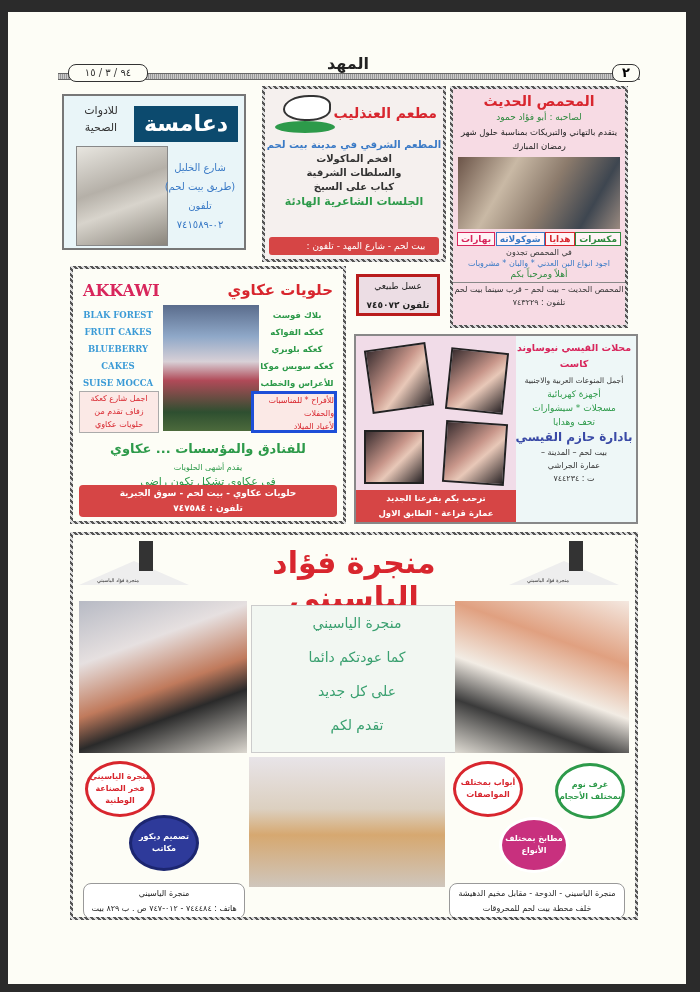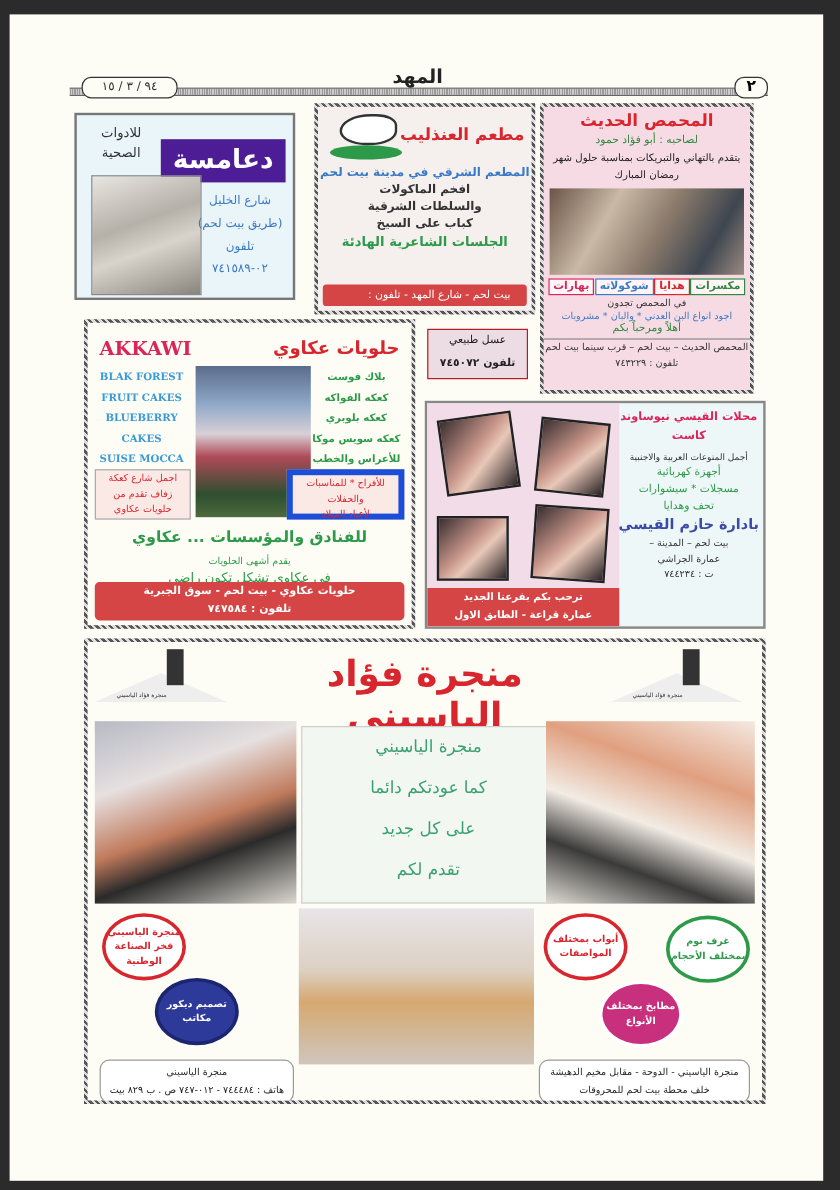--- a/index.html
+++ b/index.html
@@ -36,41 +36,41 @@
   .bird { position: absolute; left: 18px; top: 6px; width: 48px; height: 26px; background: #fff; border: 2px solid #333; border-radius: 60% 40% 50% 50%; }
   .leaf { position: absolute; left: 10px; top: 32px; width: 60px; height: 12px; background: #2d9a4a; border-radius: 50%; }
   .andaleeb .brand { position: absolute; right: 6px; top: 16px; color: #d8262e; font-weight: bold; font-size: 14px; }
   .andaleeb .sub { color: #3a7ac6; font-weight: bold; font-size: 10px; margin-top: 2px; }
   .andaleeb .line { font-size: 10px; font-weight: bold; color: #333; margin-top: 3px; }
   .andaleeb .big { color: #2d9a4a; font-weight: bold; font-size: 11px; margin-top: 3px; }
   .andaleeb .bar { position: absolute; left: 4px; right: 4px; bottom: 4px; height: 18px; background: #d64545; color: #fff; font-size: 9px; line-height: 18px; border-radius: 3px; padding-left: 24px; }
 
   
   .daamseh { left: 62px; top: 94px; width: 184px; height: 156px; background: #e9f5f8; border: 2px solid #777; }
-  .daamseh .brand { position: absolute; right: 6px; top: 20px; width: 104px; height: 36px; background: #4c1d95; color: #fff; font-weight: bold; font-size: 22px; line-height: 36px; }
+  .daamseh .brand { position: absolute; right: 6px; top: 10px; width: 104px; height: 36px; background: #0c4a6e; color: #fff; font-weight: bold; font-size: 22px; line-height: 36px; }
   .daamseh .cat { position: absolute; left: 6px; top: 6px; width: 62px; font-size: 11px; color: #333; line-height: 17px; }
   .daamseh .photo { position: absolute; left: 12px; top: 50px; width: 92px; height: 100px; background: linear-gradient(160deg,#e8e6e0,#b5b0a8 40%,#d8d4cc 60%,#8a857c); border: 1px solid #888; }
   .daamseh .addr { position: absolute; right: 6px; top: 62px; width: 76px; font-size: 10px; color: #3a7ac6; line-height: 19px; }
 
   
   .akkawi { left: 70px; top: 266px; width: 276px; height: 258px; background: #fdfdf6; }
   .akkawi .en { position: absolute; left: 10px; top: 12px; color: #d8265c; font-weight: bold; font-size: 16px; font-family: "DejaVu Serif", serif; }
   .akkawi .ar { position: absolute; right: 10px; top: 12px; color: #d8262e; font-weight: bold; font-size: 15px; }
   .akkawi .enlist { position: absolute; left: 6px; top: 38px; width: 78px; font-family: "DejaVu Serif", serif; font-weight: bold; font-size: 8.5px; color: #3a9ad6; line-height: 17px; direction: ltr; }
   .akkawi .photo { position: absolute; left: 90px; top: 36px; width: 96px; height: 126px; background: linear-gradient(180deg,#5a6c8c 0,#8fa8c8 25%,#d8d0d6 45%,#b04a58 60%,#2e4f30 85%,#4c6a3c); }
   .akkawi .arlist { position: absolute; right: 6px; top: 38px; width: 80px; font-weight: bold; font-size: 8.5px; color: #2d9a4a; line-height: 17px; }
   .akkawi .boxL { position: absolute; left: 6px; top: 122px; width: 80px; height: 42px; border: 1px solid #aaa; background: #fbe9e6; color: #d8262e; font-size: 8px; line-height: 13px; }
-  .akkawi .boxR { position: absolute; right: 6px; top: 122px; width: 98px; height: 42px; border: 5px solid #1d4ed8; background: #fbe9e6; color: #d8262e; font-size: 8px; line-height: 13px; }
+  .akkawi .boxR { position: absolute; right: 6px; top: 122px; width: 86px; height: 42px; border: 3px solid #1d4ed8; background: #fbe9e6; color: #d8262e; font-size: 8px; line-height: 13px; text-align: right; }
   .akkawi .slogan { position: absolute; left: 0; right: 0; top: 172px; color: #2d9a4a; font-weight: bold; font-size: 13px; }
   .akkawi .s1 { position: absolute; left: 0; right: 0; top: 194px; font-size: 8px; color: #2d9a4a; }
   .akkawi .s2 { position: absolute; left: 0; right: 0; top: 206px; font-size: 11px; color: #2d9a4a; }
   .akkawi .bar { position: absolute; left: 6px; right: 6px; bottom: 4px; height: 32px; background: #d64545; color: #fff; font-size: 9px; font-weight: bold; line-height: 15px; border-radius: 4px; padding-top: 1px; }
 
   
-  .honey { left: 356px; top: 274px; width: 84px; height: 42px; background: #ecdde4; border: 1px solid #b91c1c; font-size: 9px; line-height: 19px; color: #222; }
+  .honey { left: 356px; top: 274px; width: 84px; height: 42px; background: #ecdde4; border: 3px solid #b91c1c; font-size: 9px; line-height: 19px; color: #222; }
 
   
   .qaisi { left: 354px; top: 334px; width: 284px; height: 190px; background: #eef7f7; border: 2px solid #888; }
   .qaisi .left { position: absolute; left: 0; top: 0; width: 160px; height: 186px; background: #f1dce8; }
   .qaisi .pic { position: absolute; background: linear-gradient(135deg,#3a2e30,#c8968a 45%,#e8c8b8 60%,#2a2426); border: 2px solid #222; }
   .qaisi .bar { position: absolute; left: 0; right: 0; bottom: 0; height: 32px; background: #d64545; color: #fff; font-size: 8.5px; line-height: 15px; font-weight: bold; padding-top: 1px; }
   .qaisi .right { position: absolute; right: 0; top: 0; width: 124px; }
   .qaisi .r-title { color: #d8265c; font-weight: bold; font-size: 9.5px; line-height: 16px; margin-top: 4px; }
   .qaisi .r-sm { font-size: 7.5px; color: #333; margin-top: 4px; }
   .qaisi .r-g { color: #2d9a4a; font-size: 9px; margin-top: 4px; }

